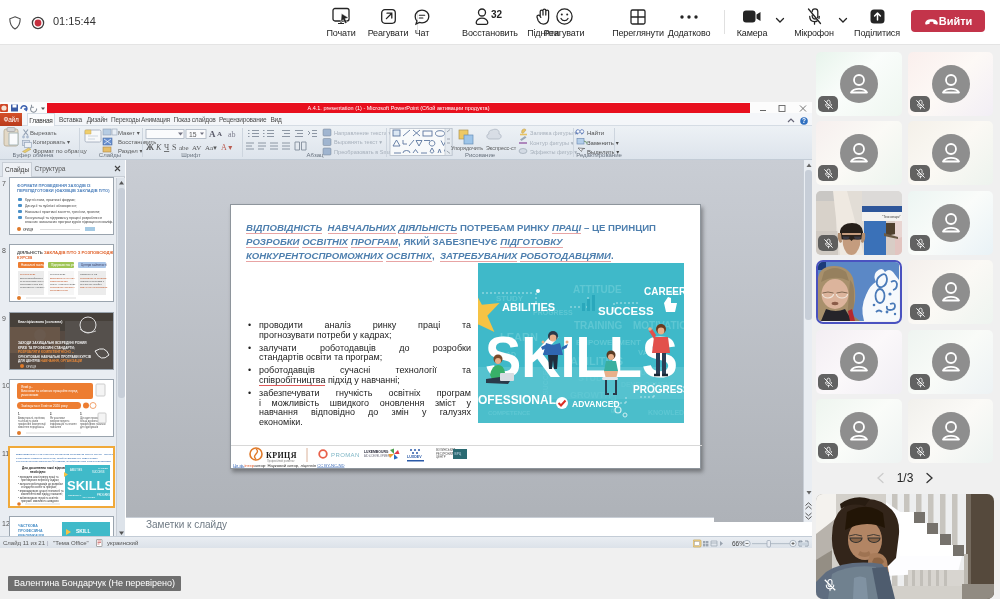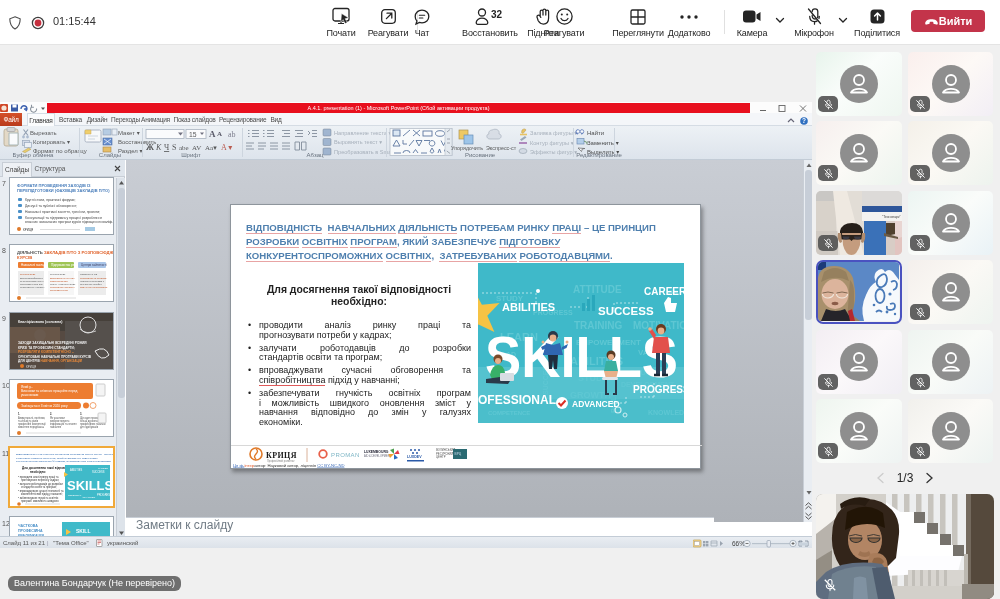--- a/index.html
+++ b/index.html
@@ -1,19 +1,19 @@
 <!DOCTYPE html>
 <html><head>
 <meta charset="utf-8">
 <style>
   * { margin:0; padding:0; box-sizing:border-box; }
   html,body { width:1000px; height:599px; overflow:hidden; }
   body { font-family:"Liberation Sans", sans-serif; position:relative; background:#f0f0f0; }
   .abs { position:absolute; }
-  u.t { text-decoration:none; border-bottom:1.1px solid #e8a4a4; }
+  u.t { text-decoration:none; border-bottom:1.1px solid #e8a4a4;font-style:italic; }
 
   
   #topbar { position:absolute; left:0; top:0; width:1000px; height:45px; background:#fff; border-bottom:1px solid #e4e4e4; z-index:30; }
   .tbtn { position:absolute; top:7px; height:34px; text-align:center; color:#242424; }
   .tbtn .ic { height:19px; display:flex; align-items:center; justify-content:center; }
   .tbtn .lb { font-size:9px; margin-top:2px; white-space:nowrap; letter-spacing:-0.15px; }
   .tdiv { position:absolute; top:10px; width:1px; height:24px; background:#e0e0e0; }
   #leave { position:absolute; left:911px; top:10px; width:74px; height:22px; background:#c3344a; border-radius:4px; color:#fff; font-size:11px; font-weight:bold; display:flex; align-items:center; justify-content:center; }
 
   
@@ -32,33 +32,33 @@
   
   #panel { position:absolute; left:0; top:58px; width:125px; height:378px; background:#e9edf2; border-right:1px solid #c8ced6; }
   #paneltabs { position:absolute; left:0; top:0; width:125px; height:17px; background:#dfe5ec; border-bottom:1px solid #c8ced6; font-size:6.5px; color:#444; }
   .thumb { position:absolute; left:9px; width:105px; background:#fff; border:1px solid #9aa4ae; }
   .tnum { position:absolute; left:2px; font-size:7px; color:#555; }
 
   
   #editor { position:absolute; left:126px; top:58px; width:677px; height:362px; background:linear-gradient(#c9cdd4,#aeb2b8); }
   #vscroll { position:absolute; left:803px; top:58px; width:9px; height:362px; background:#e9edf2; border-left:1px solid #c8ced6; }
   #slide { position:absolute; left:230px; top:102px; width:471px; height:265px; background:#fff; border:1px solid #8e959c; box-shadow:2px 3px 4px rgba(0,0,0,.35); }
-  #notes { position:absolute; left:126px; top:415px; width:588px; height:19px; background:#fff; border-top:1px solid #c8ced6; font-size:12px; color:#6f7a84; line-height:14px; padding-left:10px; }
+  #notes { position:absolute; left:126px; top:415px; width:588px; height:19px; background:#fff; border-top:1px solid #c8ced6; font-size:10px; color:#6f7a84; line-height:14px; padding-left:20px; }
   #pptstatus { position:absolute; left:0; top:434px; width:812px; height:12px; background:linear-gradient(#e9edf2,#dce2e9); border-top:1px solid #c3ccd6; font-size:6px; color:#555; }
 
   
   .tile { position:absolute; width:86px; height:64px; border-radius:5px; overflow:hidden; }
   .avatar { position:absolute; left:50%; top:50%; width:38px; height:38px; margin:-19px 0 0 -19px; border-radius:50%; background:#8e8e8e; }
   .micbadge { position:absolute; left:2px; bottom:4px; width:20px; height:16px; border-radius:5px; background:rgba(85,85,85,.92); display:flex; align-items:center; justify-content:center; }
 
   #pager { position:absolute; left:816px; top:468px; width:178px; height:20px; display:flex; align-items:center; justify-content:center; gap:12px; font-size:12px; color:#242424; }
 
   #bigvideo { position:absolute; left:816px; top:494px; width:178px; height:105px; border-radius:7px; overflow:hidden; background:#888; }
 
-  #namelabel { position:absolute; left:8px; top:576px; height:15px; background:rgba(97,97,97,.9); color:#fff; font-size:9px; line-height:15px; padding:0 6px; border-radius:6px; white-space:nowrap; }
+  #namelabel { position:absolute; left:8px; top:576px; height:15px; background:rgba(97,97,97,.9); color:#fff; font-size:9px; line-height:15px; padding:0 6px; border-radius:1px; white-space:nowrap; }
 </style>
 </head>
 <body>
 <div id="stage"></div>
 <div id="topbar">
   <svg class="abs" style="left:9px;top:16px" width="12" height="14" viewBox="0 0 12 14">
       <path d="M6 0.8 L11.2 2.8 C11.2 7.6 9.7 11 6 13 C2.3 11 0.8 7.6 0.8 2.8 Z" fill="none" stroke="#4a4a4a" stroke-width="1.1"></path>
     </svg>
   <svg class="abs" style="left:31px;top:16px" width="14" height="14" viewBox="0 0 14 14">
       <circle cx="7" cy="7" r="5.6" fill="none" stroke="#3d3d3d" stroke-width="1.3"></circle>
@@ -525,35 +525,34 @@
         <path d="M0.5 3.5 L3.5 0.8 6.5 3.5 M0.5 7 L3.5 4.3 6.5 7" fill="none" stroke="#555" stroke-width="1"></path>
         <path d="M0.5 11 L3.5 13.7 6.5 11 M0.5 14.5 L3.5 17.2 6.5 14.5" fill="none" stroke="#555" stroke-width="1"></path>
       </svg>
   </div>
   <div id="slide">
     <div class="abs" style="left:15px;top:16px;width:430px;font-size:9.6px;line-height:14px;font-weight:bold;color:#4e7fae;white-space:nowrap">
       <div><u class="t">ВІДПОВІДНІСТЬ</u>&nbsp; <u class="t">НАВЧАЛЬНИХ</u> <u class="t">ДІЯЛЬНІСТЬ</u> ПОТРЕБАМ РИНКУ <u class="t">ПРАЦІ</u> – ЦЕ ПРИНЦИП</div>
       <div><u class="t">РОЗРОБКИ</u> <u class="t">ОСВІТНІХ</u> <u class="t">ПРОГРАМ</u>, ЯКИЙ ЗАБЕЗПЕЧУЄ <u class="t">ПІДГОТОВКУ</u></div>
       <div><u class="t">КОНКУРЕНТОСПРОМОЖНИХ</u> <u class="t">ОСВІТНІХ</u>,&nbsp; <u class="t">ЗАТРЕБУВАНИХ</u> <u class="t">РОБОТОДАВЦЯМИ</u>.</div>
     </div>
-    <div class="abs" style="left:28px;top:79px;width:200px;font-size:10.4px;line-height:11.5px;font-weight:bold;color:#222;text-align:center">Для досягнення такої відповідності необхідно:</div>
     <div class="abs" style="left:15px;top:116px;width:225px;font-size:9px;line-height:9.6px;color:#222">
       <div style="margin-bottom:3.5px;padding-left:13px;position:relative">
           <span style="position:absolute;left:2px">•</span>
           <div style="text-align-last:justify">проводити аналіз ринку праці та</div>
           <div>прогнозувати потреби у кадрах;</div>
         </div>
       <div style="margin-bottom:3.5px;padding-left:13px;position:relative">
           <span style="position:absolute;left:2px">•</span>
           <div style="text-align-last:justify">залучати роботодавців до розробки</div>
           <div>стандартів освіти та програм;</div>
         </div>
       <div style="margin-bottom:3.5px;padding-left:13px;position:relative">
           <span style="position:absolute;left:2px">•</span>
-          <div style="text-align-last:justify">впроваджувати сучасні обговорення та</div>
+          <div style="text-align-last:justify">роботодавців сучасні технології та</div>
           <div><span style="border-bottom:1px solid #e05a5a">співробітництва</span> підхід у навчанні;</div>
         </div>
       <div style="padding-left:13px;position:relative">
           <span style="position:absolute;left:2px">•</span>
           <div style="text-align-last:justify">забезпечувати гнучкість освітніх програм</div>
           <div style="text-align-last:justify">і можливість швидкого оновлення зміст у</div>
           <div style="text-align-last:justify">навчання відповідно до змін у галузях</div>
           <div>економіки.</div>
         </div>
     </div>

